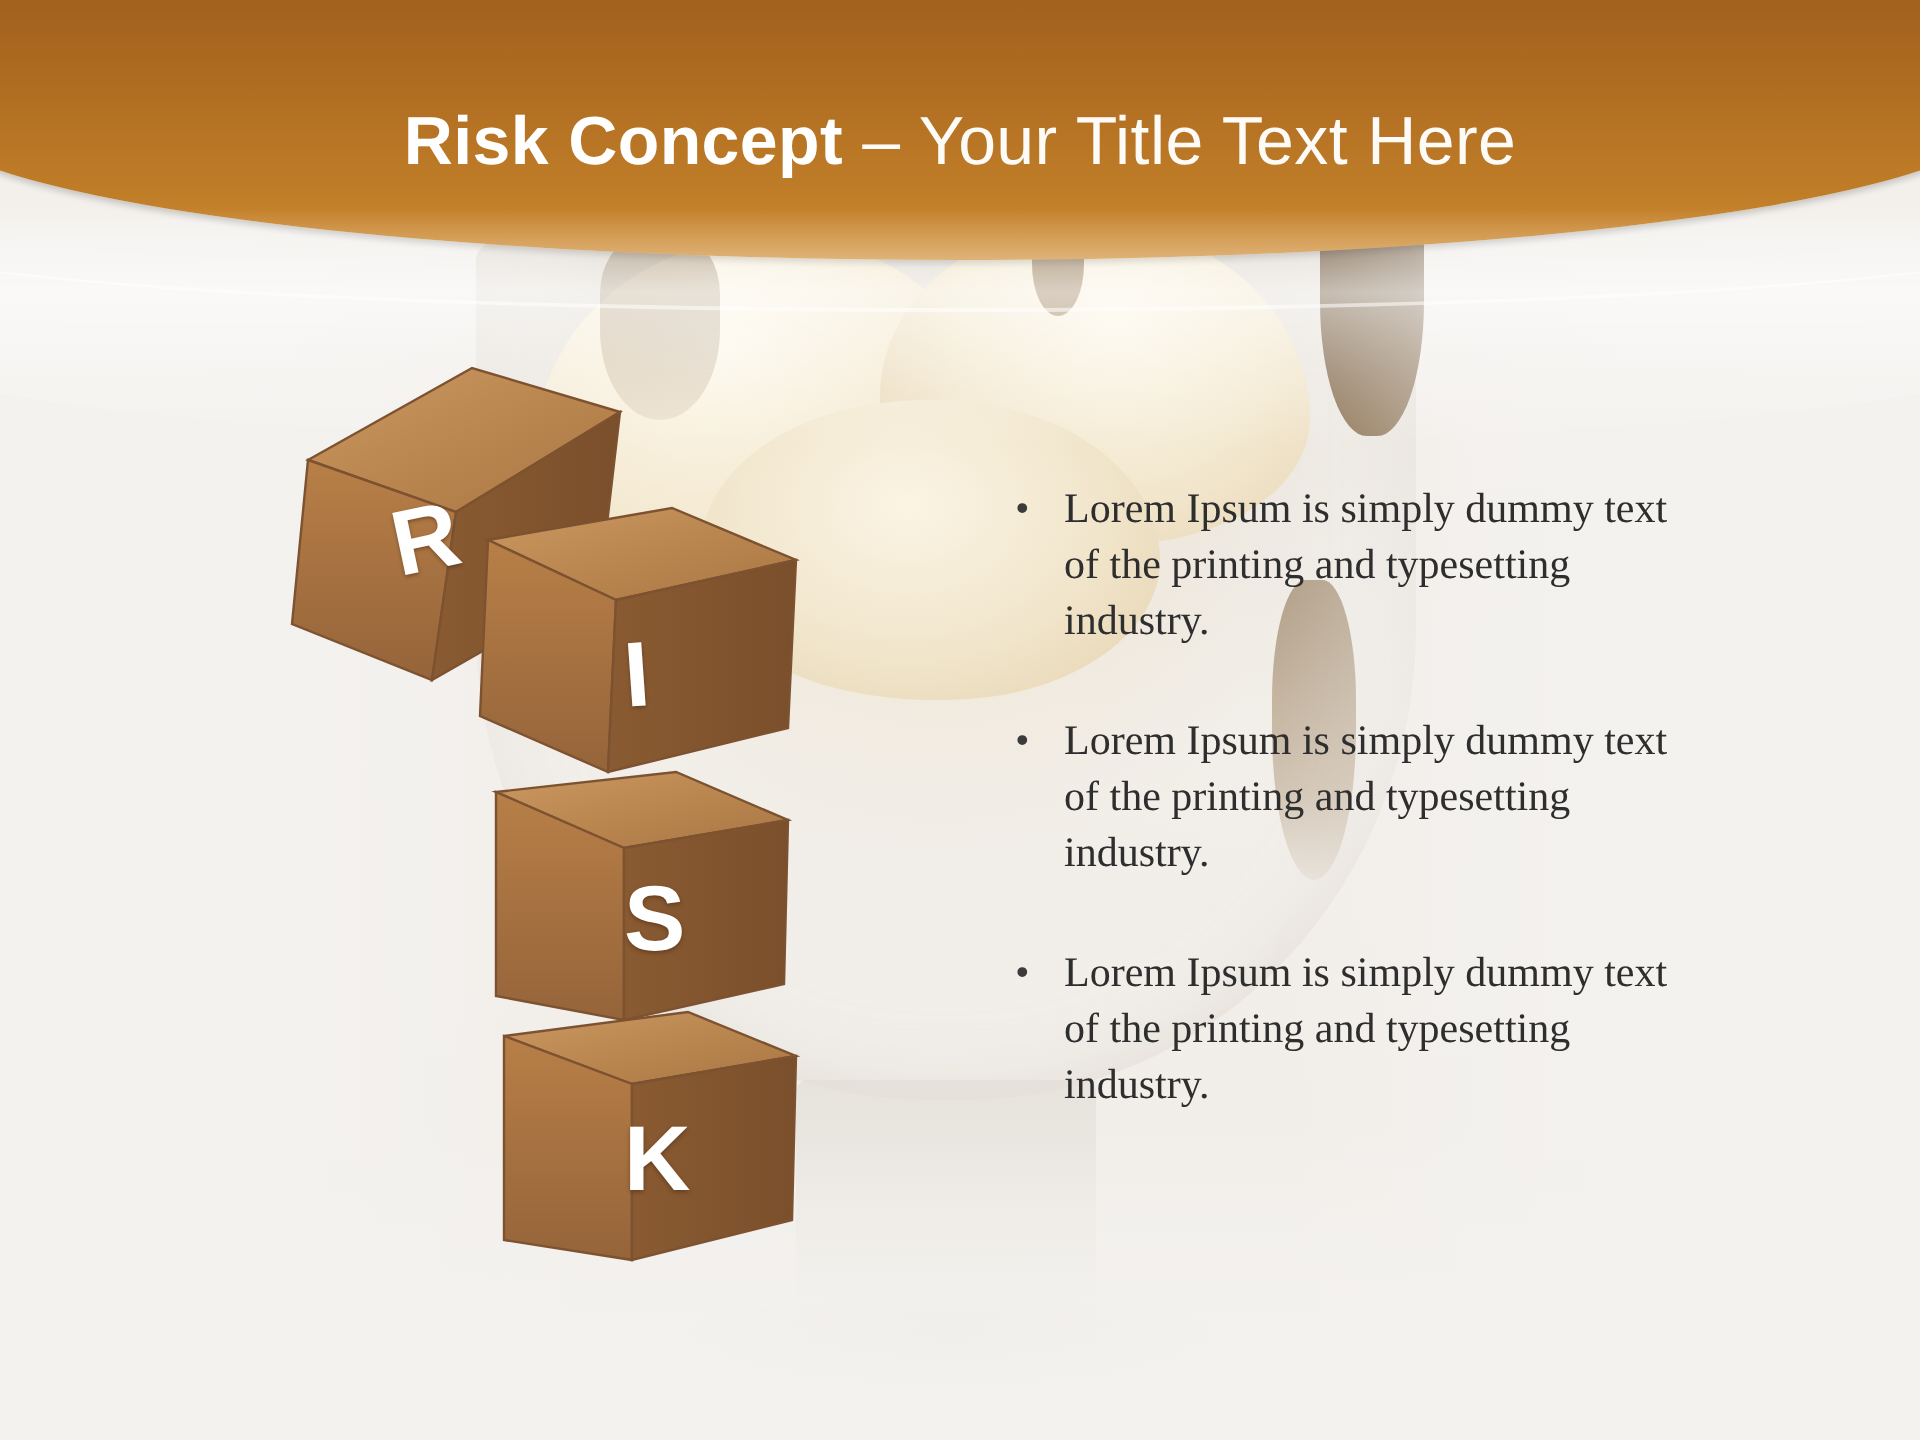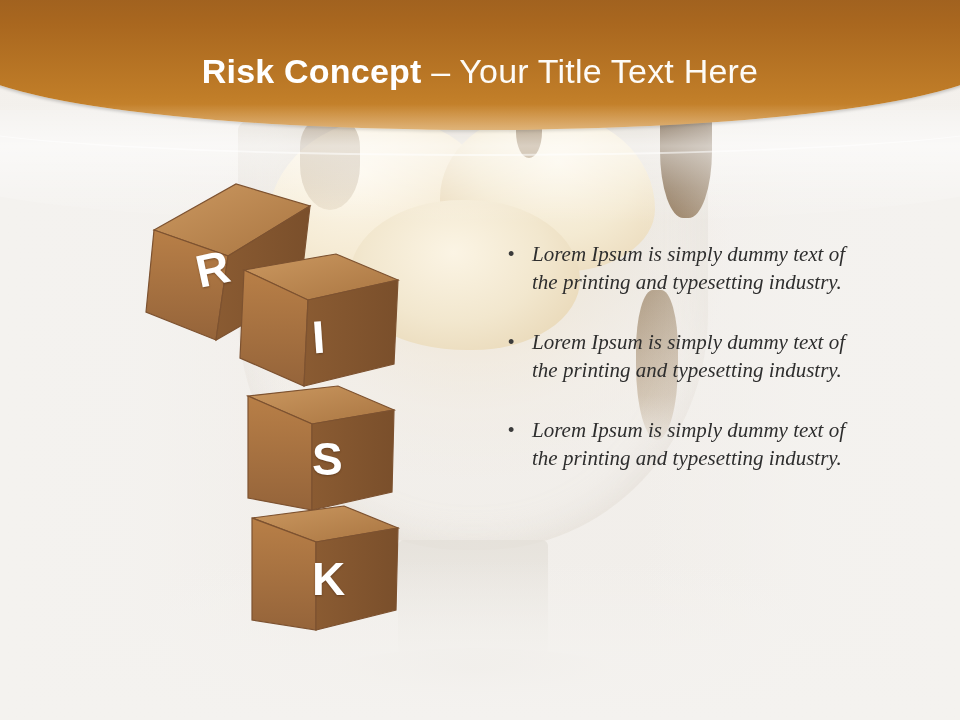--- a/index.html
+++ b/index.html
@@ -207,21 +207,20 @@
   .bullet-dot {
     flex: 0 0 auto;
     width: 24px;
     color: #3b3b3b;
     font-size: 18px;
     line-height: 28px;
   }
   .bullet-text {
     flex: 1 1 auto;
     font-family: "Liberation Serif", serif;
-    font-style: italic;
     font-size: 21px;
     line-height: 28px;
     color: #2e2e2e;
   }
 </style>
 </head>
 <body>
 
 <div class="slide">
 

